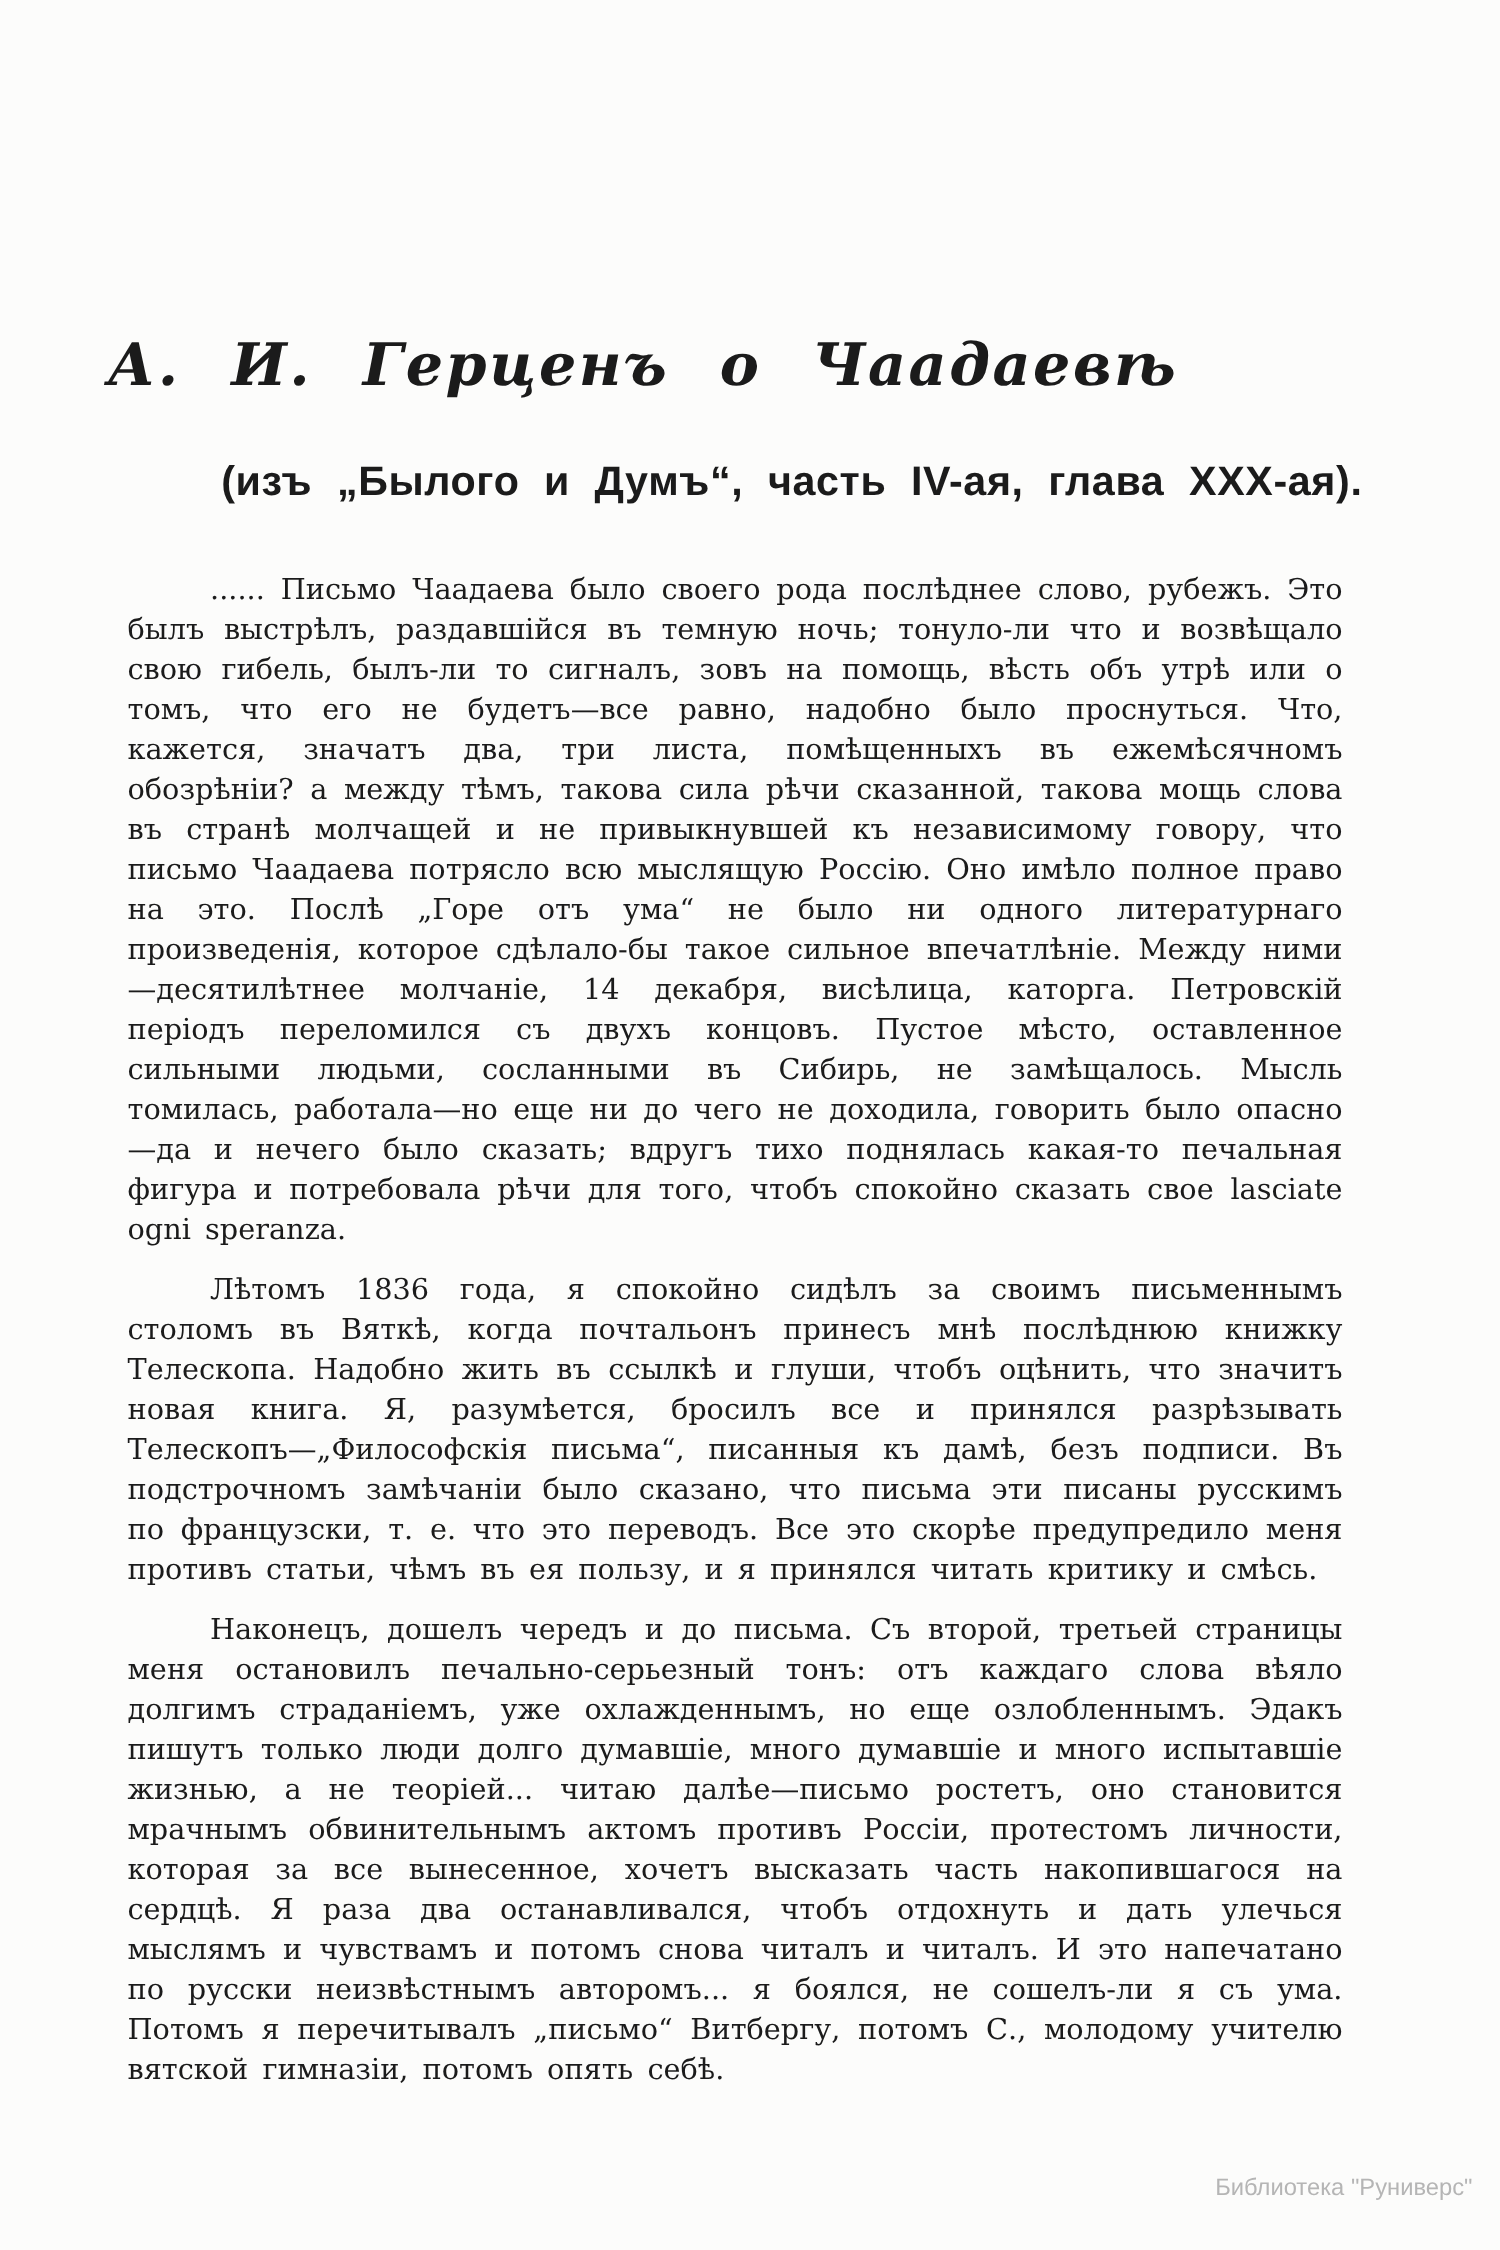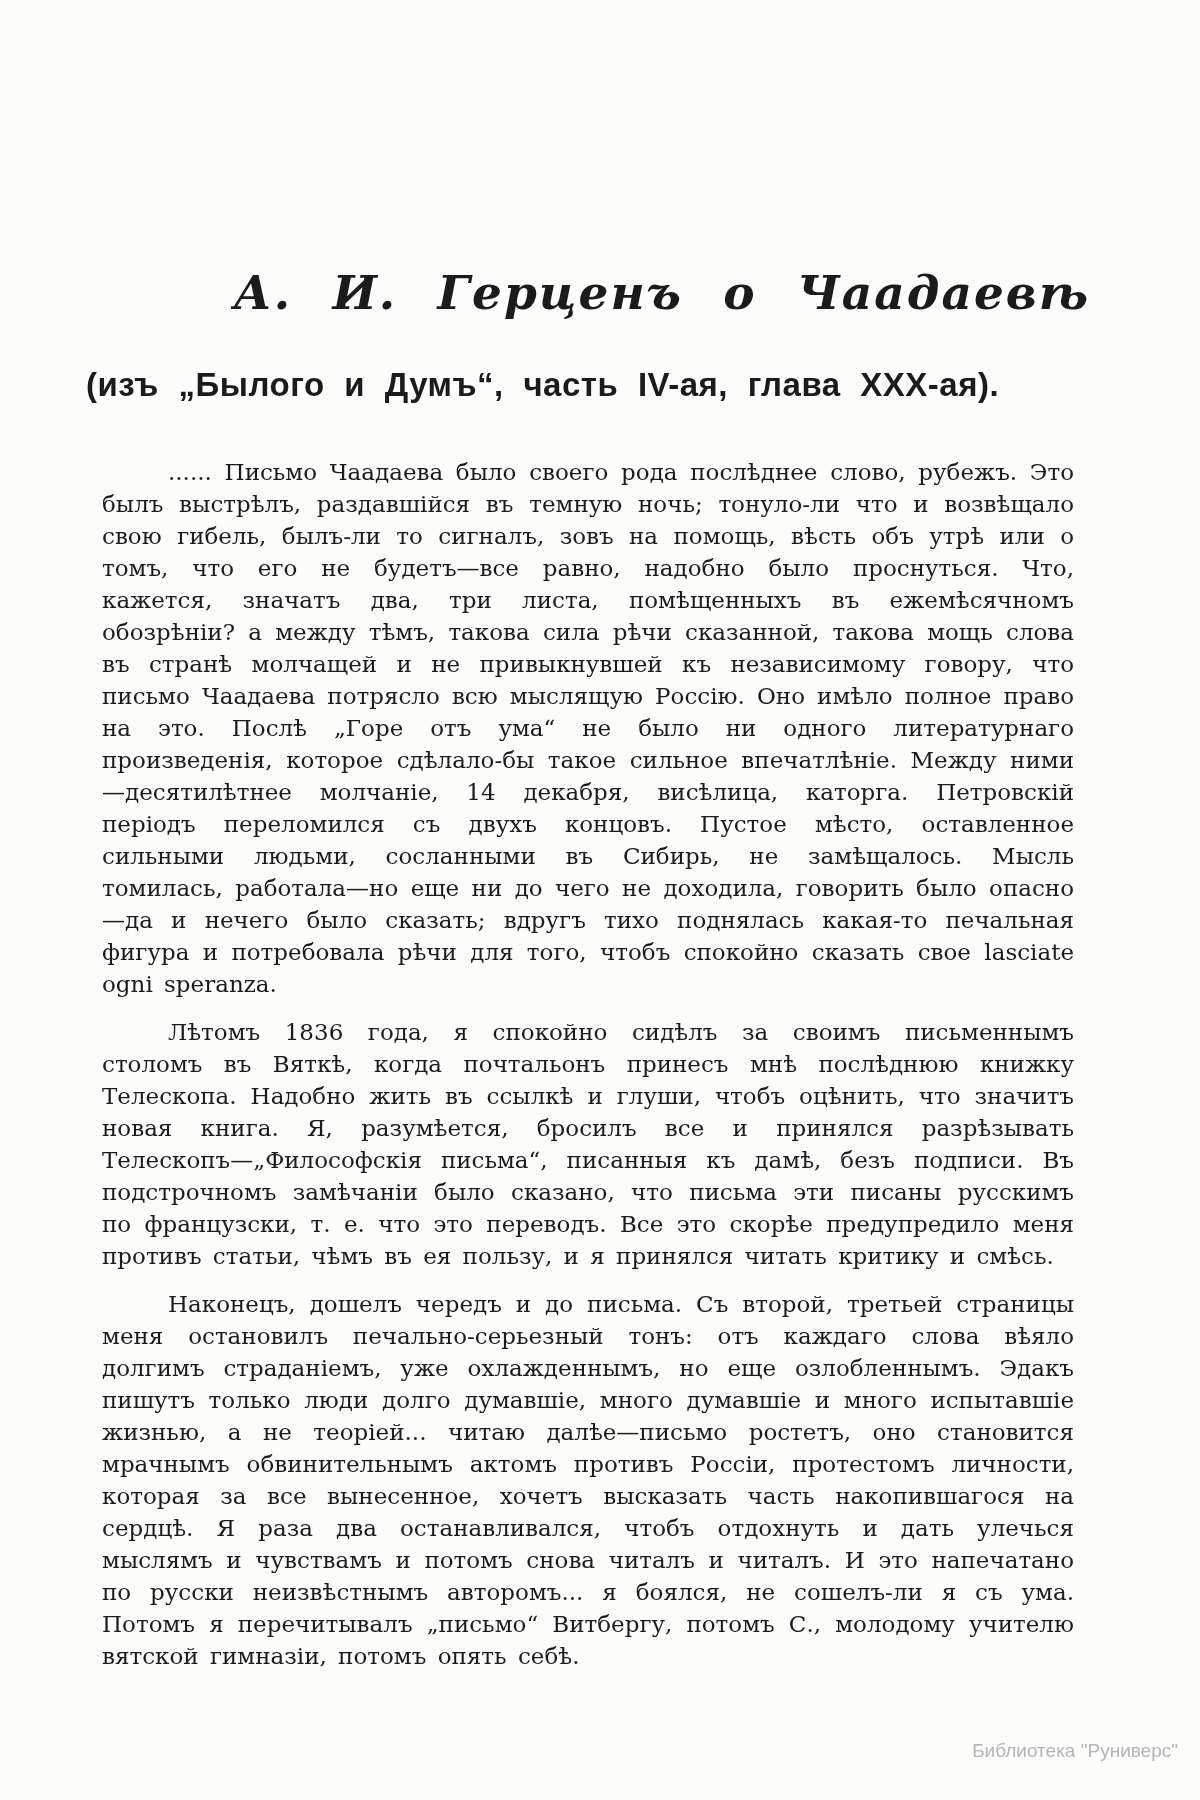--- a/index.html
+++ b/index.html
@@ -11,32 +11,32 @@
     position: relative;
     width: 1200px;
     height: 1800px;
     background: #fcfcfb;
     box-sizing: border-box;
     padding: 265px 110px 0 86px;
     overflow: hidden;
     color: #1b1b1b;
   }
   .title {
-    text-align: right;
+    text-align: left;
     font-family: "DejaVu Serif", serif;
     font-style: italic;
     font-weight: bold;
     font-size: 47px;
     letter-spacing: 2px;
     word-spacing: 22px;
     margin: 0 0 46px 0;
     white-space: nowrap;
   }
   .subtitle {
-    text-align: left;
+    text-align: right;
     font-family: "Liberation Sans", sans-serif;
     font-weight: 700;
     font-size: 33px;
     letter-spacing: 0.5px;
     word-spacing: 10px;
     margin: 0 0 52px 0;
     white-space: nowrap;
   }
   .body-text {
     font-family: "DejaVu Serif", "Liberation Serif", serif;

